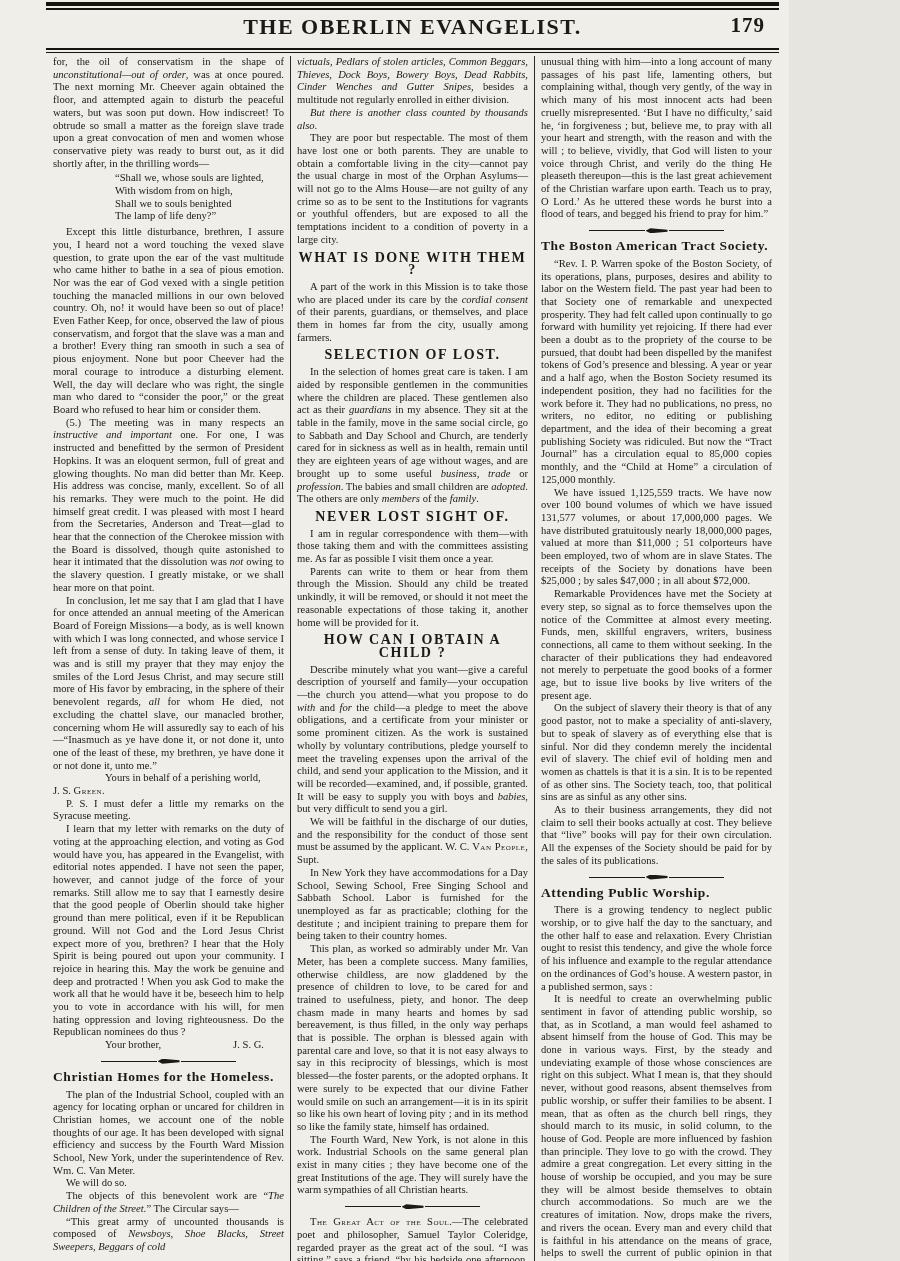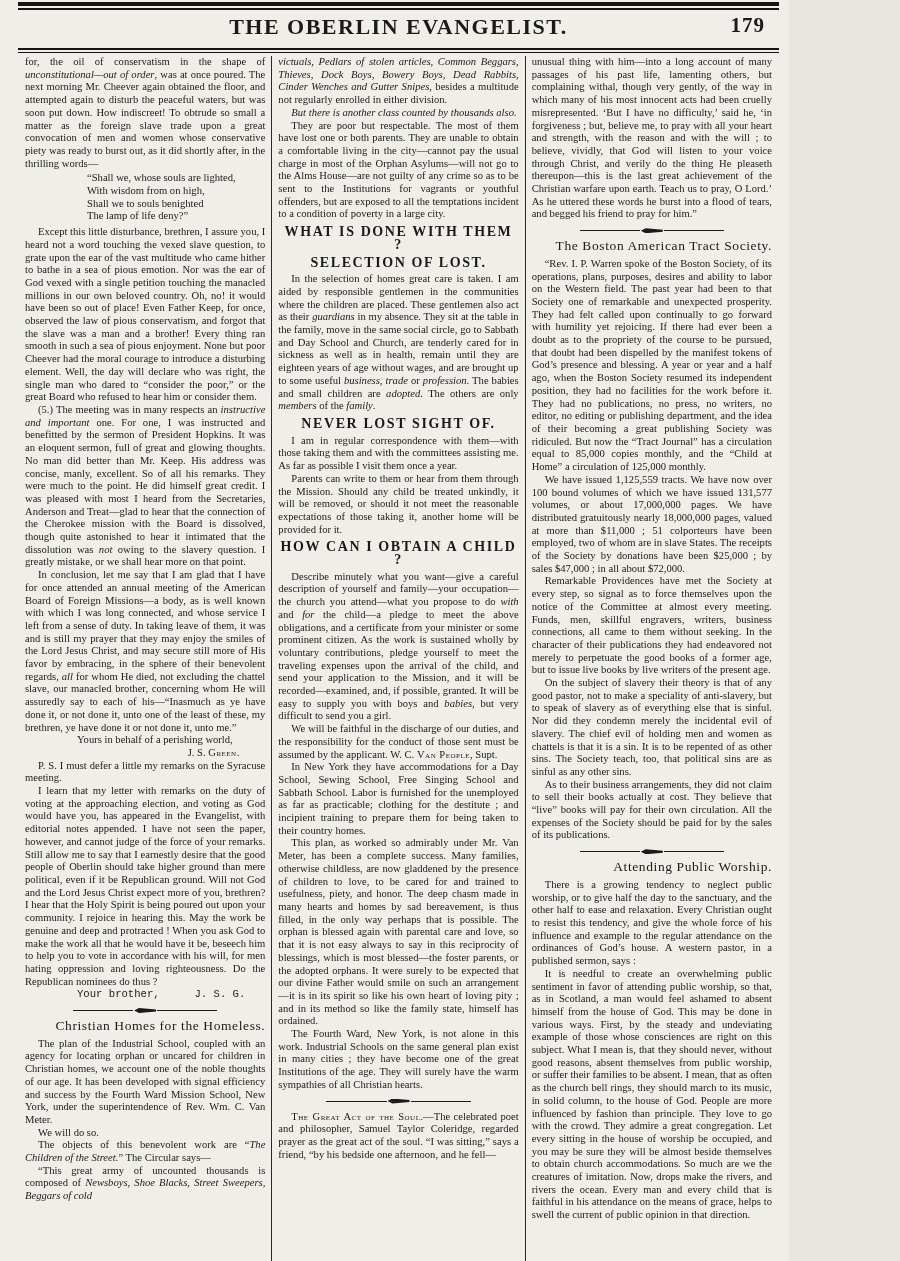--- a/index.html
+++ b/index.html
@@ -8,20 +8,21 @@
     font-family:"Liberation Serif","DejaVu Serif",serif;
     color:#1b1a18;
     -webkit-font-smoothing:antialiased;
   }
   .page{
     position:relative;
     width:789px;height:1261px;
     background:#efeee8;
     overflow:hidden;
     box-sizing:border-box;
+    padding-left:28px;
   }
   
   .top-rules{padding:2px 10px 0 18px;}
   .top-rules .bar1{height:4px;background:#151413;}
   .top-rules .bar2{height:2px;background:#151413;margin-top:2px;}
   
   .masthead{
     position:relative;height:34px;margin:2px 10px 0 18px;
   }
   .masthead .title{
@@ -45,24 +46,24 @@
     padding:0 5px;
     font-size:10.6px;line-height:12.7px;
     text-align:justify;
   }
   .col-rule{width:1px;background:#2a2926;flex:0 0 1px;margin:0 1px;}
   .para{text-indent:13px;margin:0;}
   .para.noindent{text-indent:0;}
   .verse{margin:2px 0 3px 62px;text-align:left;}
   .verse div{margin:0;}
   .line-ind{margin-left:52px;text-align:left;}
-  .line-right{text-align:right;padding-right:26px;}
-  .sigrow{display:flex;justify-content:space-between;margin-left:52px;padding-right:20px;font-family:Liberation Mono, monospace;}
+  .line-right{padding-right:26px;}
+  .sigrow{display:flex;justify-content:space-between;margin-left:52px;padding-right:20px;}
   .article-heading{
-    text-align:right;font-weight:normal;font-size:13.5px;
+    text-align:left;font-weight:bold;font-size:13.5px;
     letter-spacing:.6px;margin:7px 0 5px 0;text-indent:0;
   }
   .sub-heading{
     text-align:center;font-weight:bold;font-size:14px;
     letter-spacing:1.6px;margin:5px 0 4px 0;text-indent:0;
   }
   .sc{font-variant:small-caps;letter-spacing:.5px;}
   
   .deco-rule{display:flex;align-items:center;justify-content:center;margin:7px 48px;}
   .deco-rule .rl{flex:1;height:1px;background:#1b1a18;}
@@ -118,20 +119,21 @@
         <p class="para">We will do so.</p>
         <p class="para">The objects of this benevolent work are “<i>The Children of the Street.</i>”  The Circular says—</p>
         <p class="para">“This great army of uncounted thousands is composed of <i>Newsboys, Shoe Blacks, Street Sweepers, Beggars of cold</i></p>
       </div>
     <div class="col-rule"></div>
     <div class="col">
         <p class="para noindent"><i>victuals, Pedlars of stolen articles, Common Beggars, Thieves, Dock Boys, Bowery Boys, Dead Rabbits, Cinder Wenches and Gutter Snipes,</i> besides a multitude not regularly enrolled in either division.</p>
         <p class="para"><i>But there is another class counted by thousands also.</i></p>
         <p class="para">They are poor but respectable.  The most of them have lost one or both parents.  They are unable to obtain a comfortable living in the city—cannot pay the usual charge in most of the Orphan Asylums—will not go to the Alms House—are not guilty of any crime so as to be sent to the Institutions for vagrants or youthful offenders, but are exposed to all the temptations incident to a condition of poverty in a large city.</p>
         <div class="sub-heading">WHAT IS DONE WITH THEM ?</div>
+        <p class="para">A part of the work in this Mission is to take those who are placed under its care by the <i>cordial consent</i> of their parents, guardians, or themselves, and place them in homes far from the city, usually among farmers.</p>
         <div class="sub-heading">SELECTION OF LOST.</div>
         <p class="para">In the selection of homes great care is taken.  I am aided by responsible gentlemen in the communities where the children are placed.  These gentlemen also act as their <i>guardians</i> in my absence.  They sit at the table in the family, move in the same social circle, go to Sabbath and Day School and Church, are tenderly cared for in sickness as well as in health, remain until they are eighteen years of age without wages, and are brought up to some useful <i>business, trade</i> or <i>profession</i>.  The babies and small children are <i>adopted</i>.  The others are only <i>members</i> of the <i>family</i>.</p>
         <div class="sub-heading">NEVER LOST SIGHT OF.</div>
         <p class="para">I am in regular correspondence with them—with those taking them and with the committees assisting me.  As far as possible I visit them once a year.</p>
         <p class="para">Parents can write to them or hear from them through the Mission.  Should any child be treated unkindly, it will be removed, or should it not meet the reasonable expectations of those taking it, another home will be provided for it.</p>
         <div class="sub-heading">HOW CAN I OBTAIN A CHILD ?</div>
         <p class="para">Describe minutely what you want—give a careful description of yourself and family—your occupation—the church you attend—what you propose to do <i>with</i> and <i>for</i> the child—a pledge to meet the above obligations, and a certificate from your minister or some prominent citizen. As the work is sustained wholly by voluntary contributions, pledge yourself to meet the traveling expenses upon the arrival of the child, and send your application to the Mission, and it will be recorded—examined, and, if possible, granted.  It will be easy to supply you with boys and <i>babies</i>, but very difficult to send you a girl.</p>
         <p class="para">We will be faithful in the discharge of our duties, and the responsibility for the conduct of those sent must be assumed by the applicant.   W. C. <span class="sc">Van People</span>, Supt.</p>
         <p class="para">In New York they have accommodations for a Day School, Sewing School, Free Singing School and Sabbath School.  Labor is furnished for the unemployed as far as practicable; clothing for the destitute ; and incipient training to prepare them for being taken to their country homes.</p>
         <p class="para">This plan, as worked so admirably under Mr. Van Meter, has been a complete success.  Many families, otherwise childless, are now gladdened by the presence of children to love, to be cared for and trained to usefulness, piety, and honor.  The deep chasm made in many hearts and homes by sad bereavement, is thus filled, in the only way perhaps that is possible.  The orphan is blessed again with parental care and love, so that it is not easy always to say in this reciprocity of blessings, which is most blessed—the foster parents, or the adopted orphans. It were surely to be expected that our divine Father would smile on such an arrangement—it is in its spirit so like his own heart of loving pity ; and in its method so like the family state, himself has ordained.</p>

